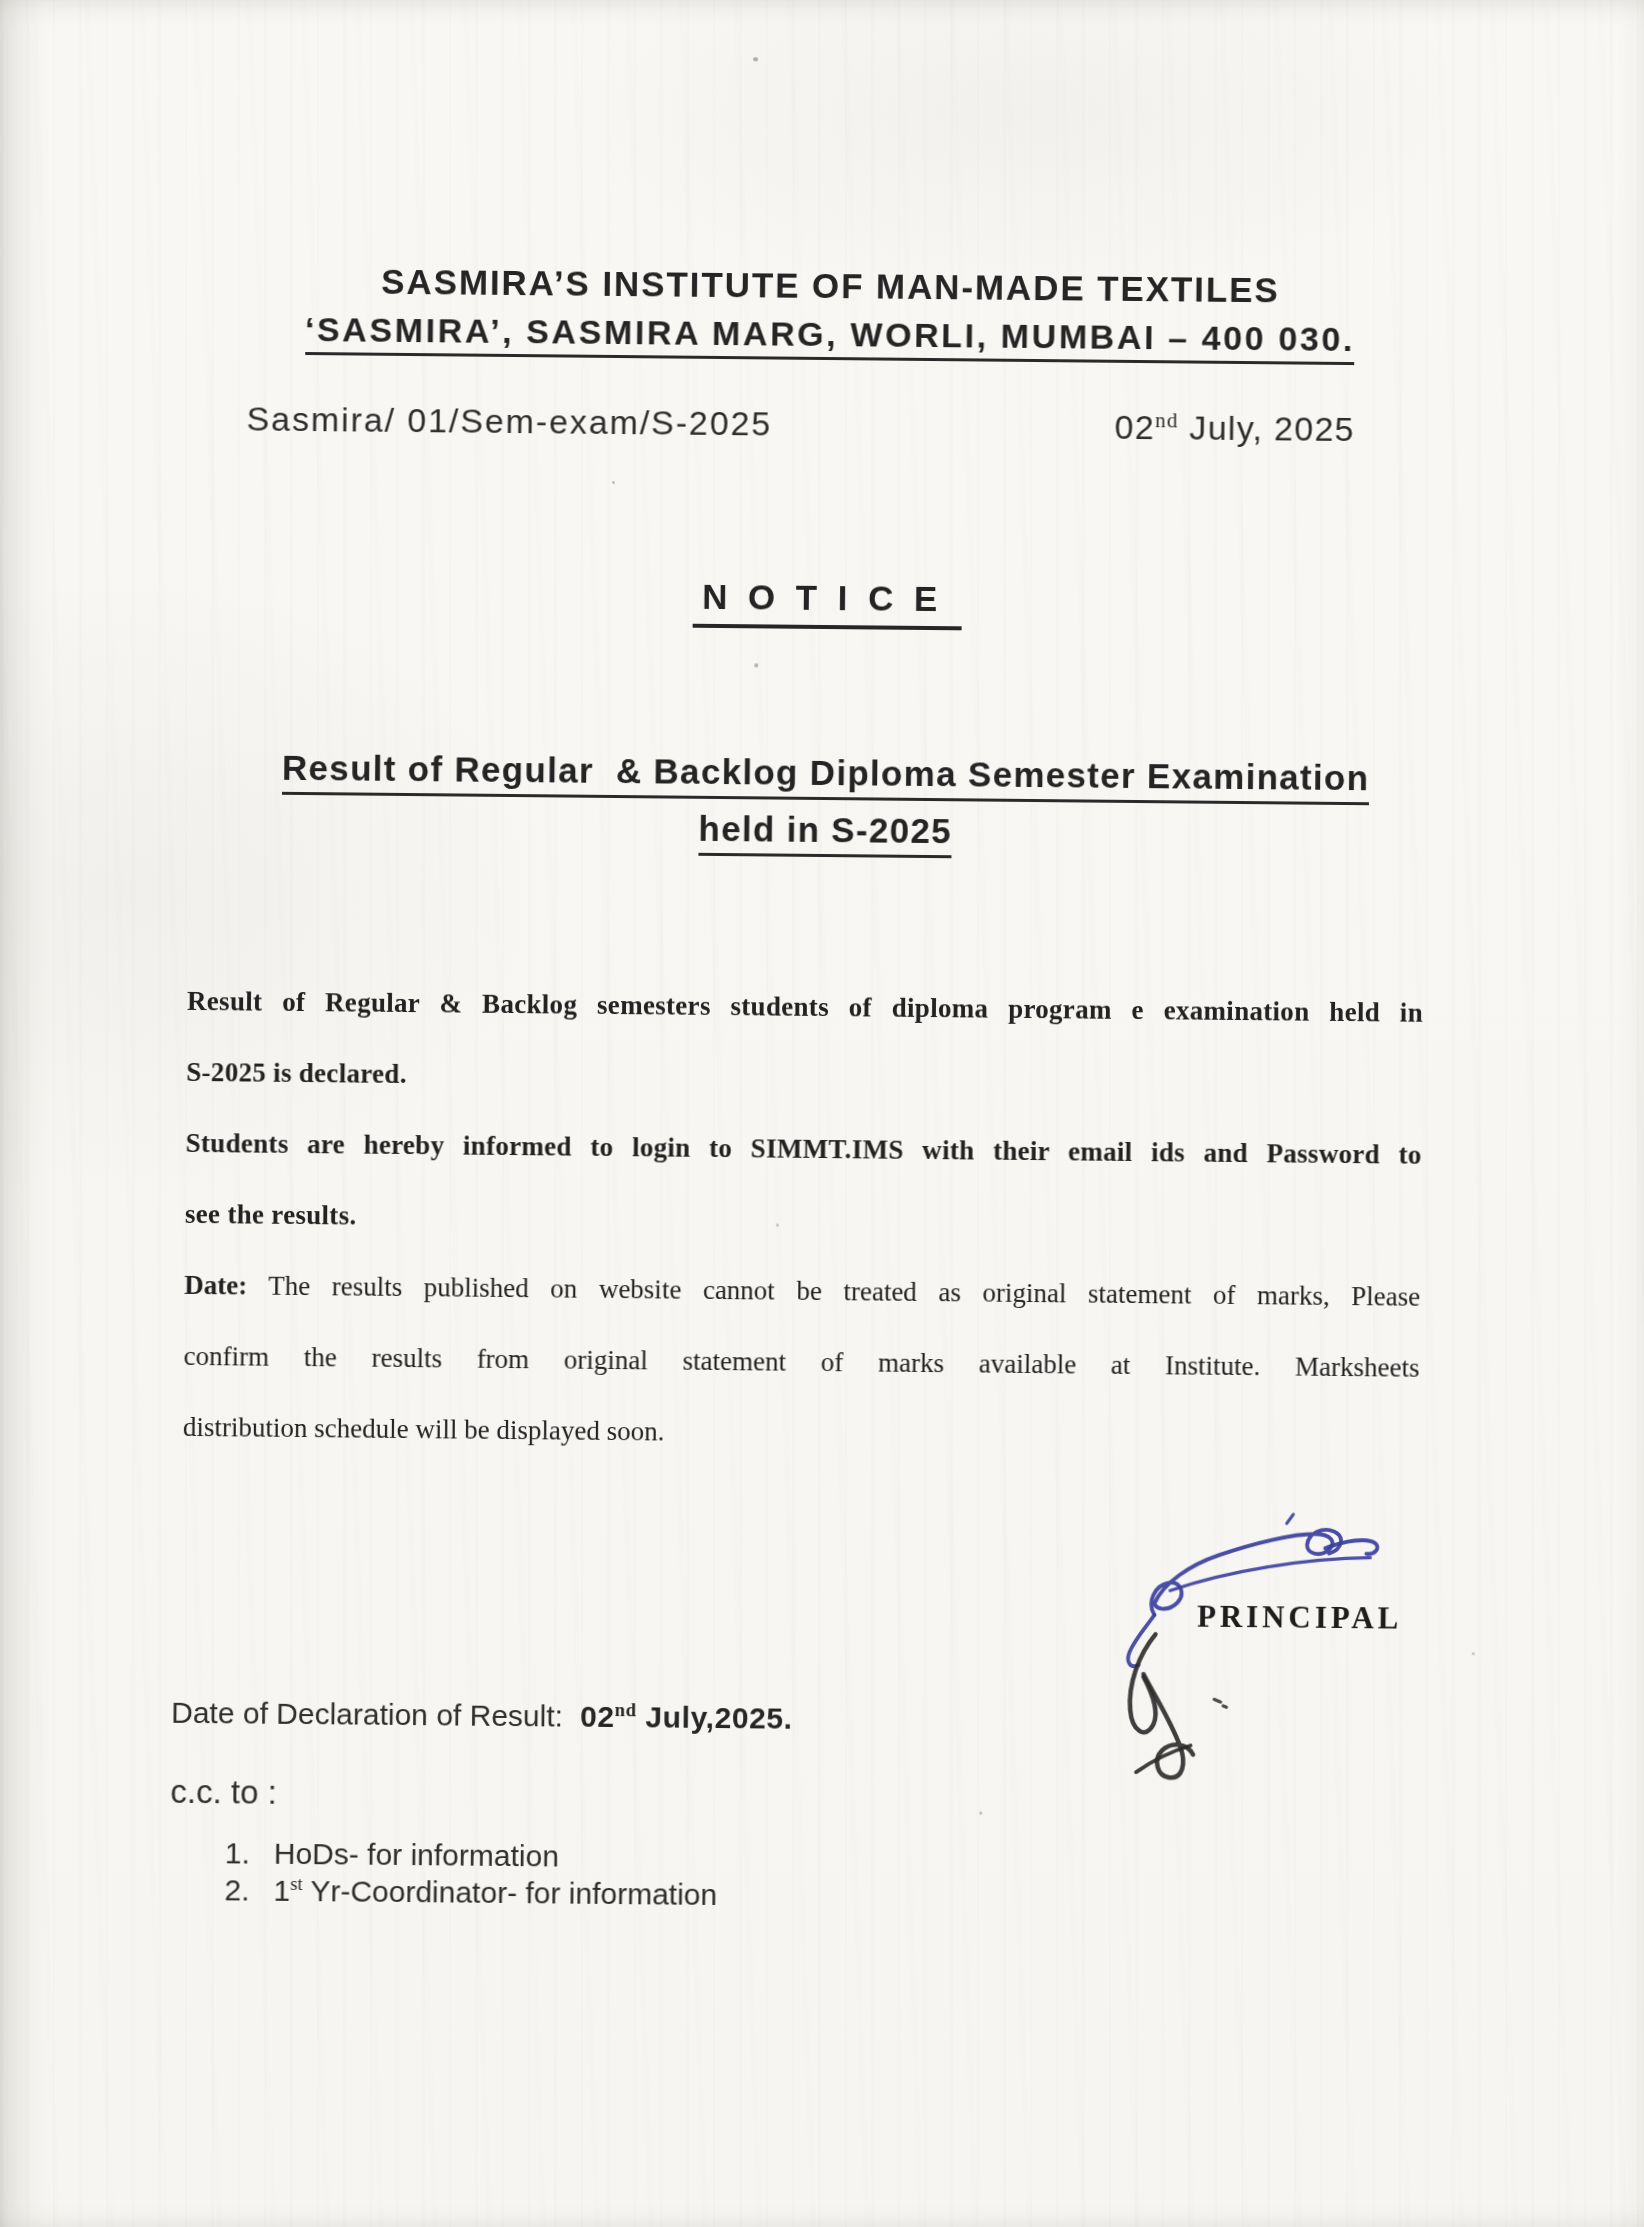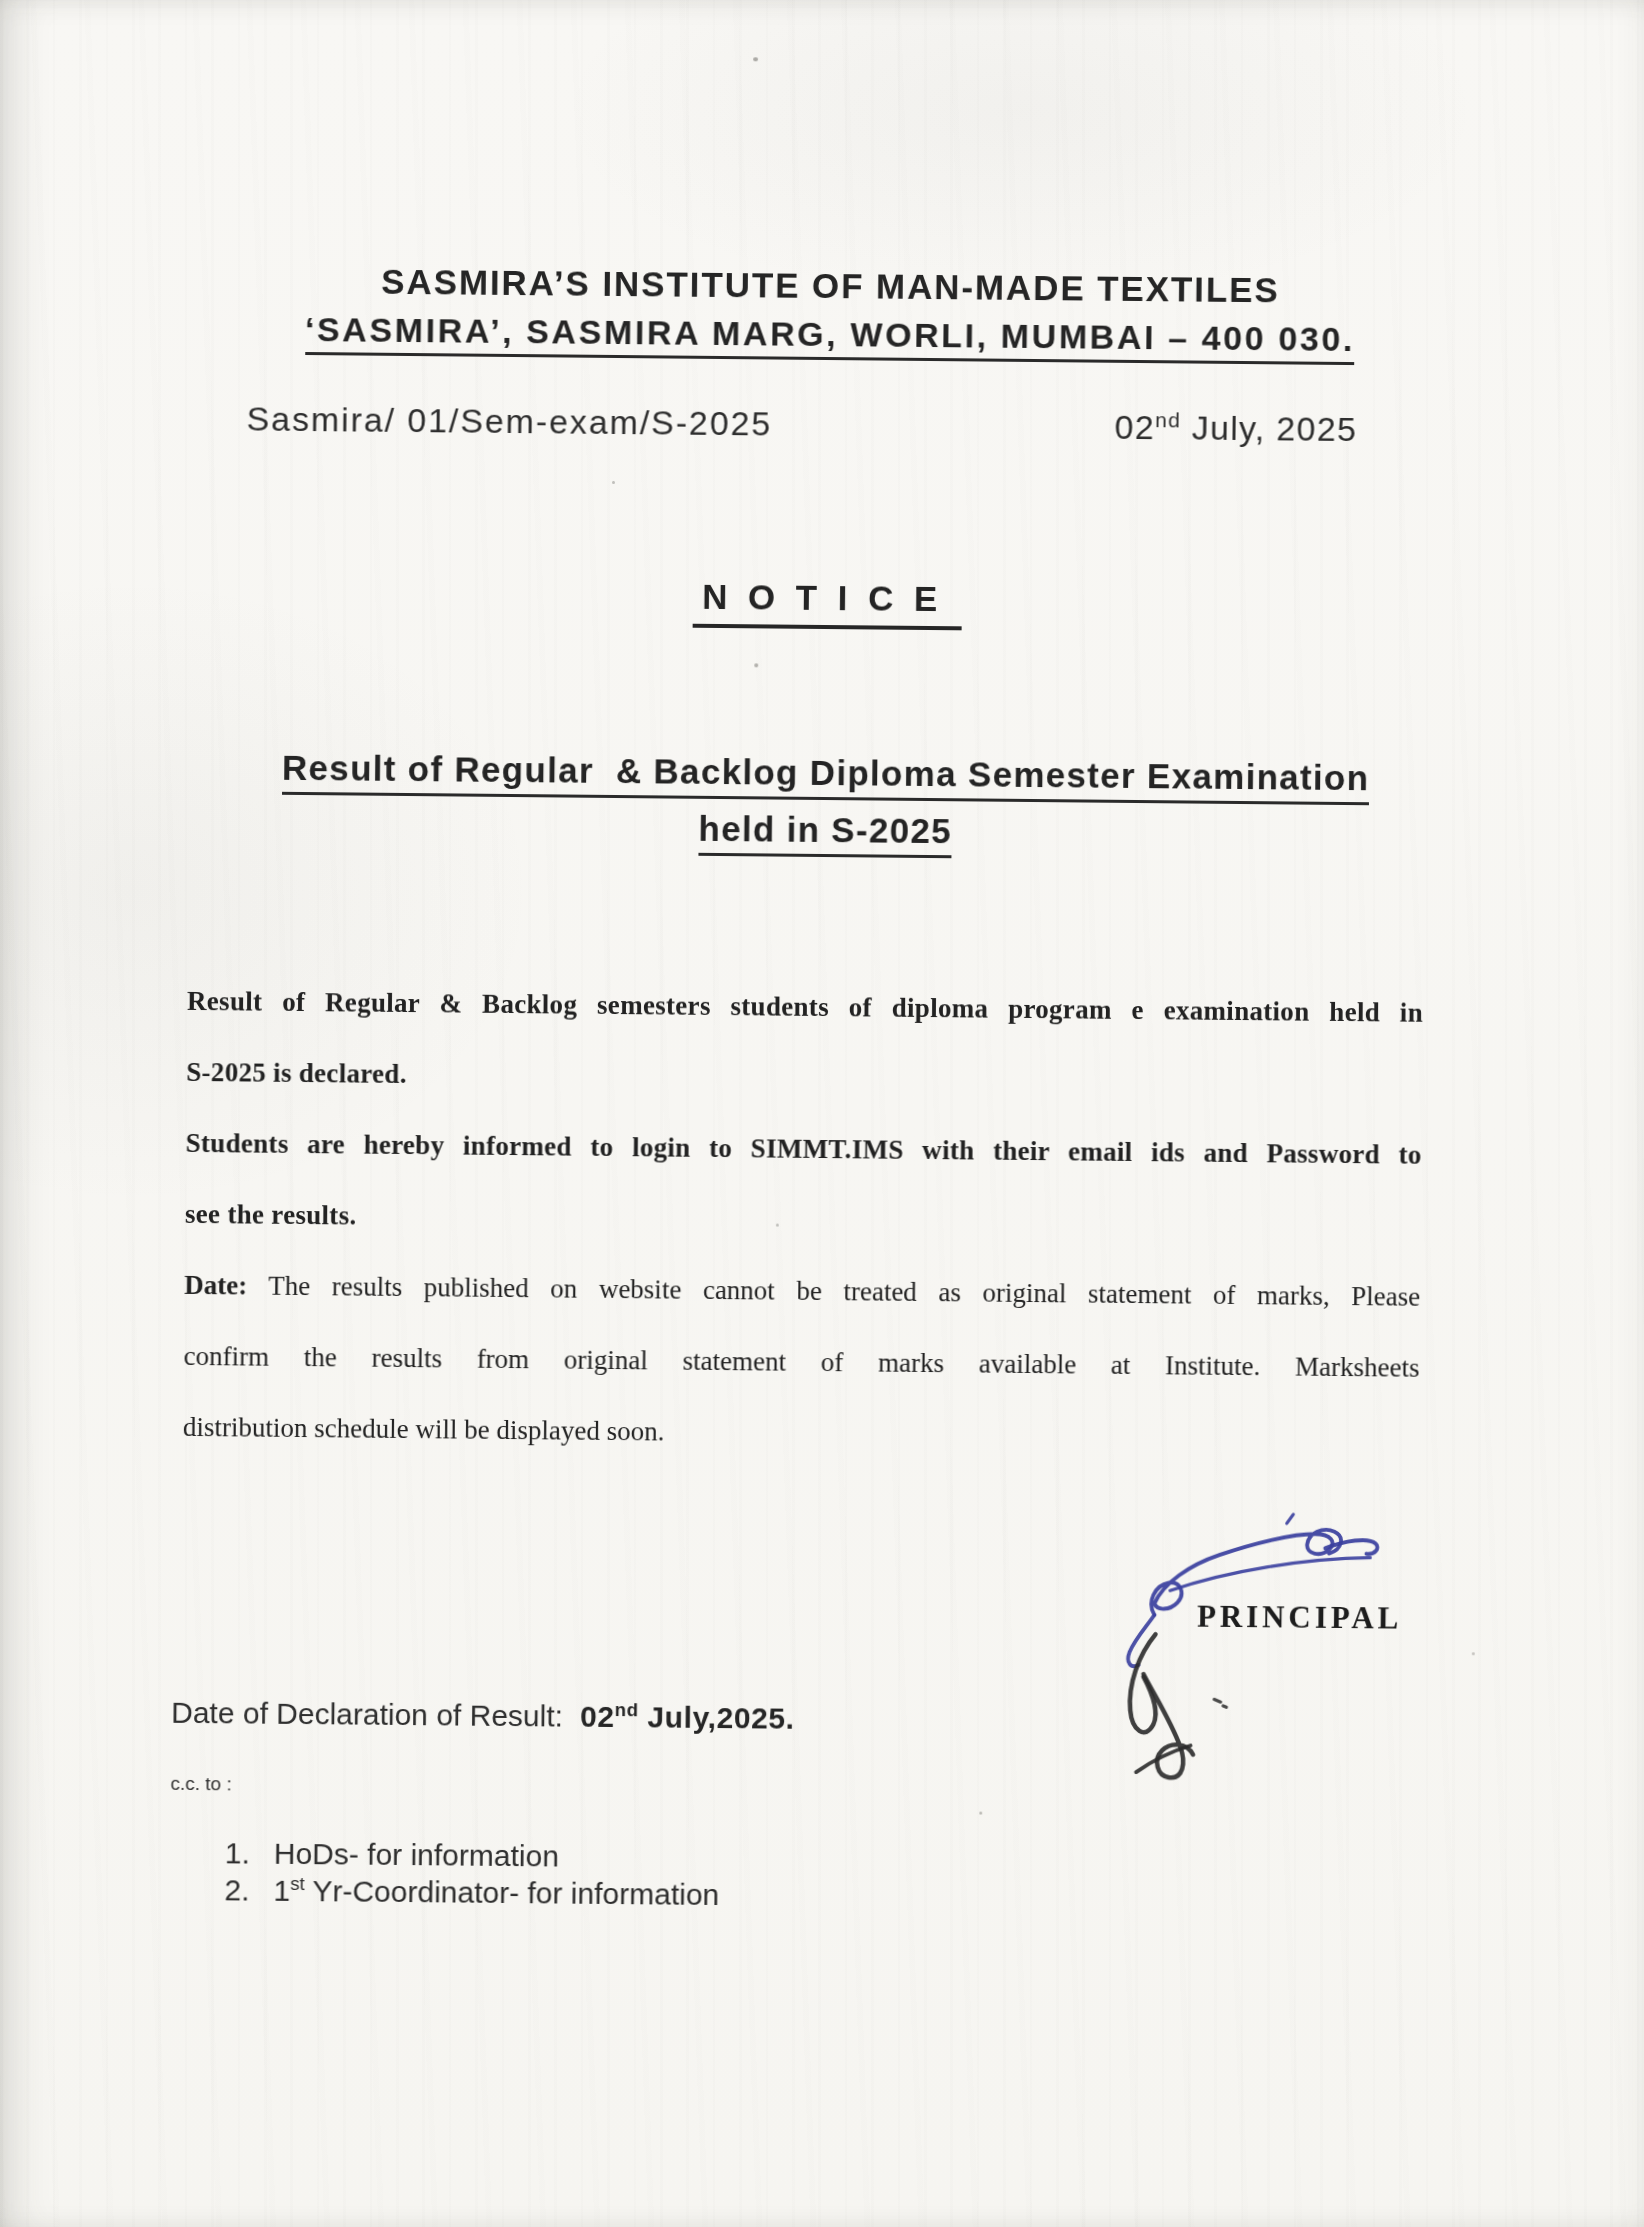--- a/index.html
+++ b/index.html
@@ -34,21 +34,21 @@
     color:#252525;white-space:nowrap;
   }
   .hdr-address-row{position:absolute;top:315px;left:0;width:100%;text-align:center;white-space:nowrap;}
   .hdr-address{
     display:inline-block;font-weight:bold;font-size:34px;letter-spacing:2.6px;color:#252525;
     border-bottom:3.9px solid #2a2a2a;padding-bottom:2.6px;
   }
   
   .ref-number{position:absolute;top:405px;left:240px;font-size:34px;letter-spacing:1.9px;color:#2e2e2e;white-space:nowrap;}
   .ref-date{position:absolute;top:405px;left:1108px;font-size:34px;letter-spacing:1.3px;color:#2e2e2e;white-space:nowrap;}
-  sup.ord{font-size:62%;vertical-align:super;line-height:0;}
+  sup.ord{font-size:62%;vertical-align:super;line-height:0;font-family:Liberation Serif, serif;}
   
   .notice-row{position:absolute;top:578px;left:0;width:100%;text-align:center;white-space:nowrap;}
   .notice-text{
     display:inline-block;font-weight:bold;font-size:35px;letter-spacing:20.6px;color:#242424;
     border-bottom:4.5px solid #262626;padding:0 3.9px 6.5px 9px;
   }
   
   .title-block{position:absolute;top:753px;left:0;width:100%;text-align:center;}
   .title-line{white-space:nowrap;margin-bottom:10.3px;}
   .title-line span{
@@ -68,21 +68,21 @@
   .sig-block{position:absolute;left:1097px;top:1497px;width:323px;height:303px;}
   .sig-svg{position:absolute;left:0;top:0;}
   .principal{
     position:absolute;left:105px;top:98px;
     font-family:"Liberation Serif", serif;font-weight:bold;font-size:31px;letter-spacing:3.9px;
     color:#1d1d1d;white-space:nowrap;
   }
   
   .decl-row{position:absolute;top:1702px;left:177px;font-size:30px;color:#2e2e2e;white-space:nowrap;}
   .decl-value{font-weight:bold;font-size:30px;margin-left:17px;color:#262626;letter-spacing:0.6px;}
-  .cc-row{position:absolute;top:1779px;left:177px;font-size:19px;color:#303030;white-space:nowrap;}
+  .cc-row{position:absolute;top:1779px;left:177px;font-size:33px;color:#303030;white-space:nowrap;}
   .cc-list{position:absolute;top:1840px;left:232px;font-size:30px;color:#2e2e2e;}
   .cc-item{height:37px;line-height:37px;white-space:nowrap;}
   .cc-num{display:inline-block;width:49px;}
   
   .speck{position:absolute;background:#6f6d68;border-radius:50%;}
 </style>
 </head>
 <body>
 
 <div class="page">

